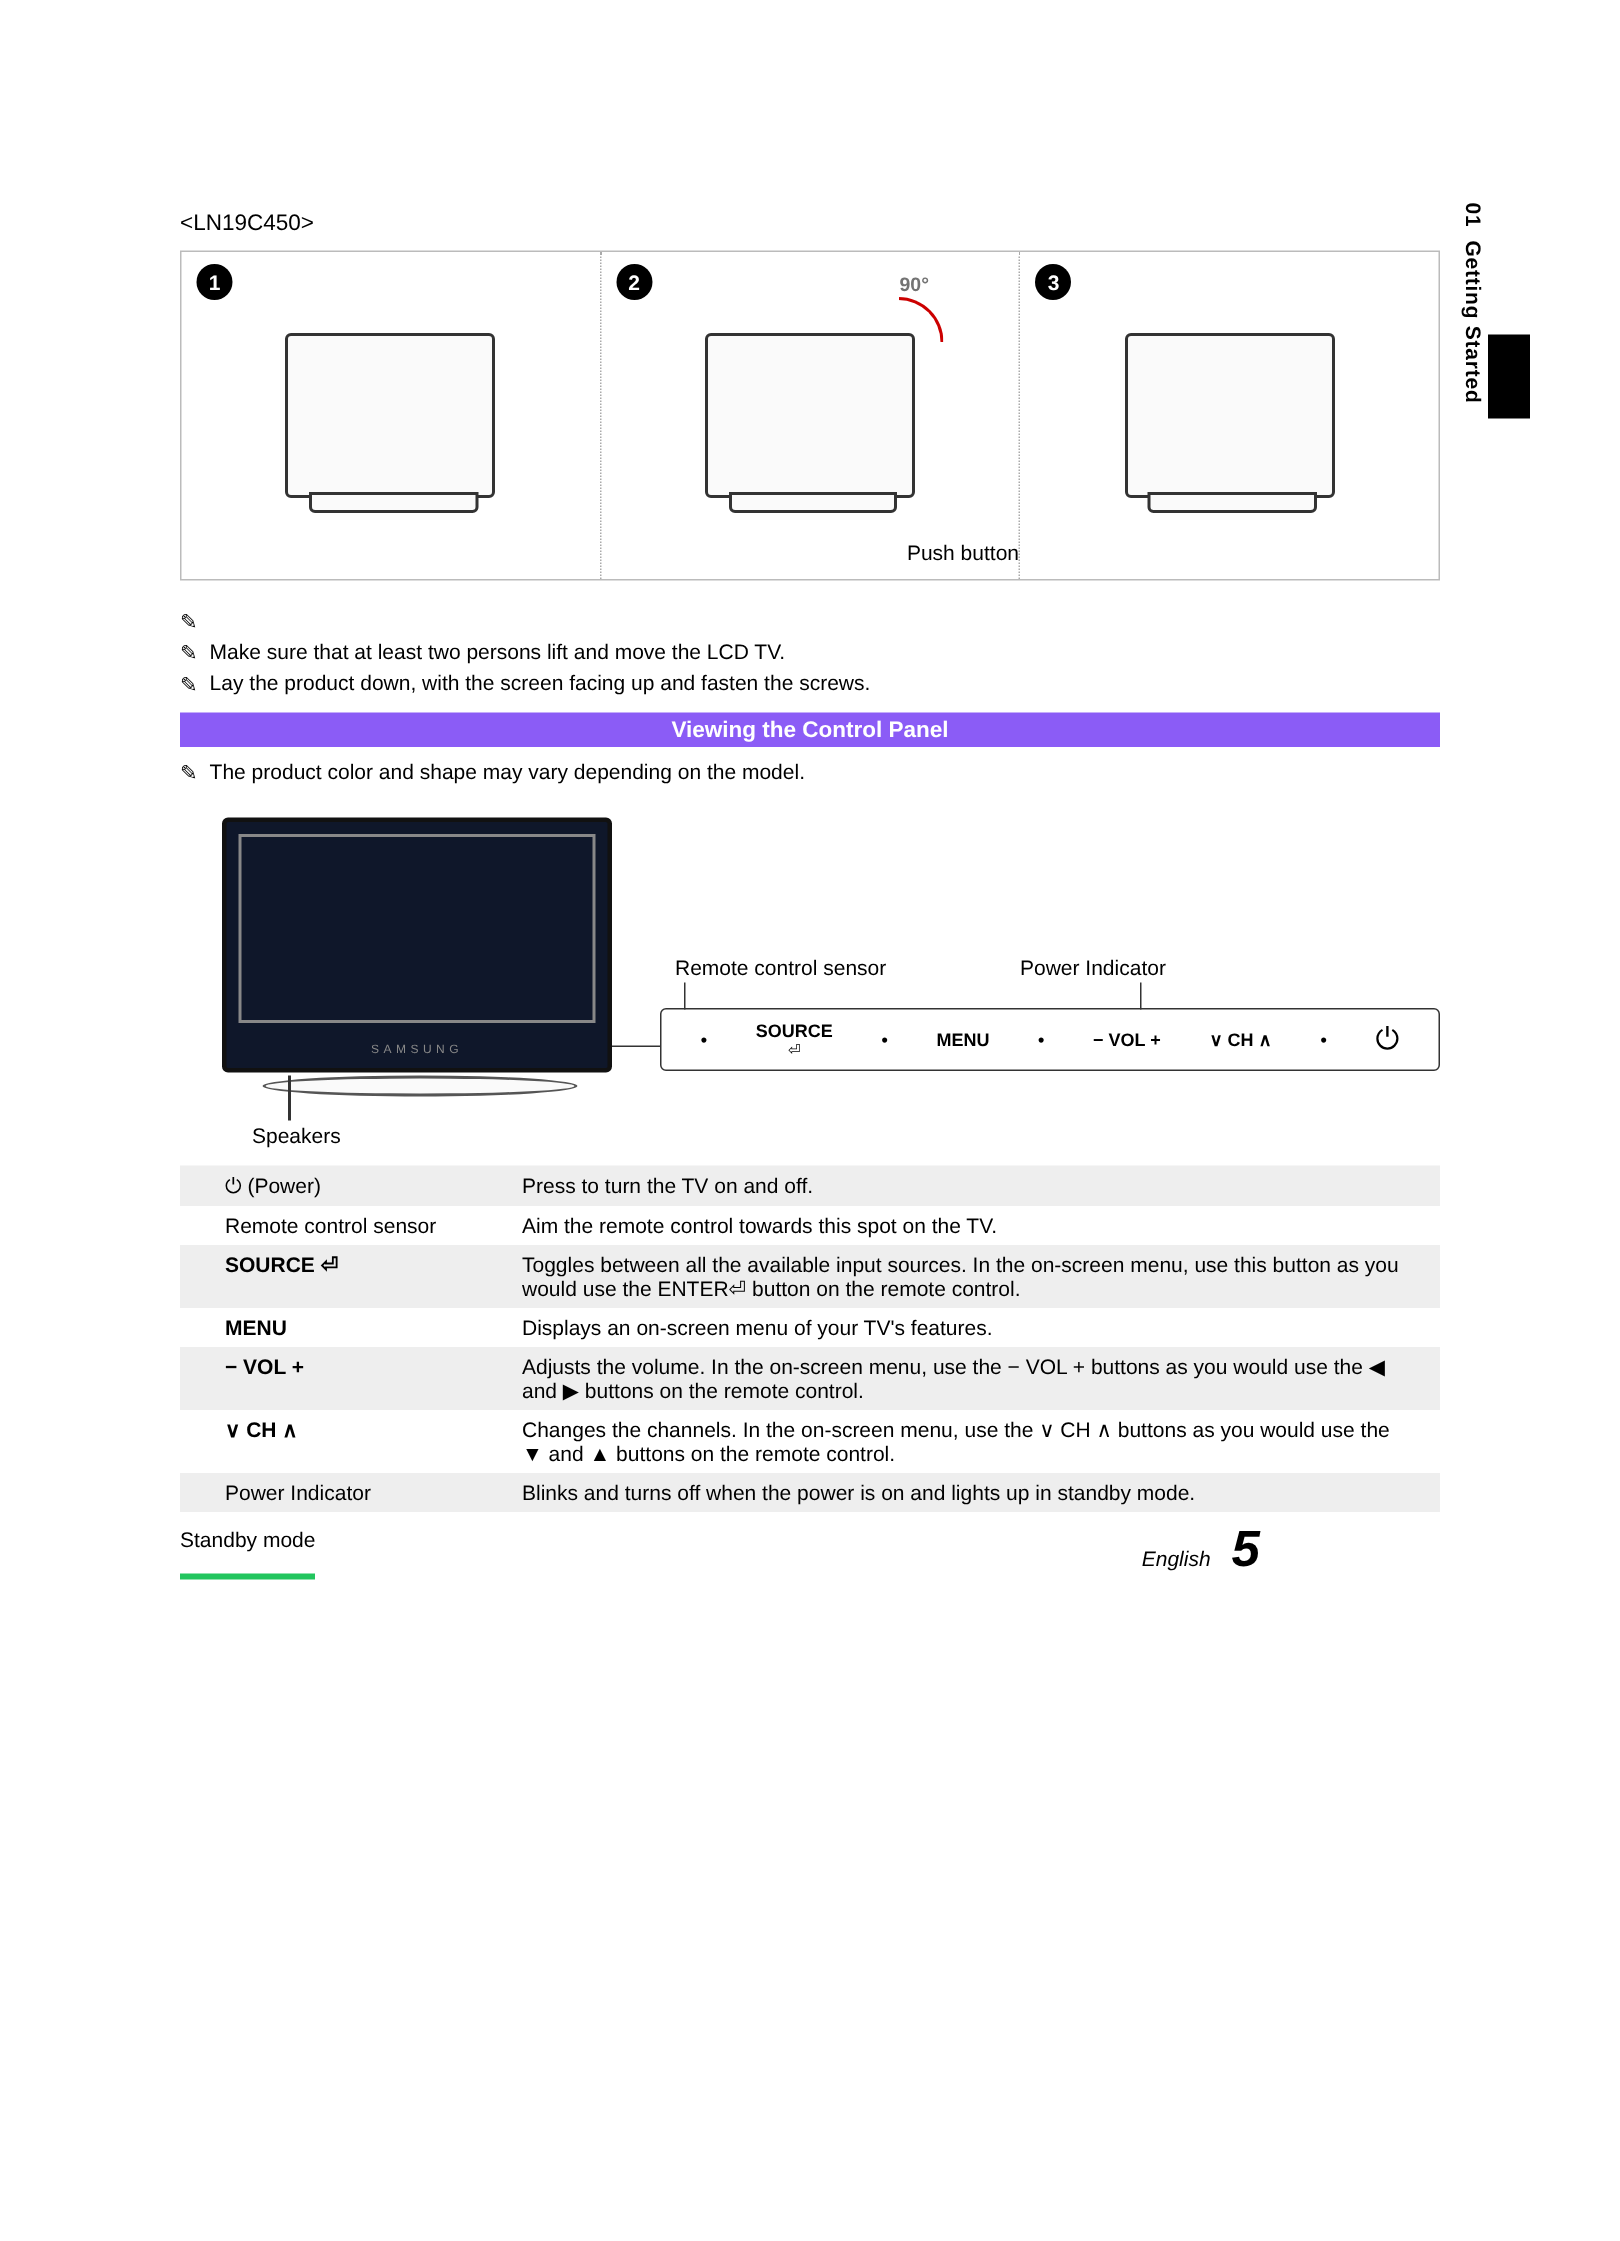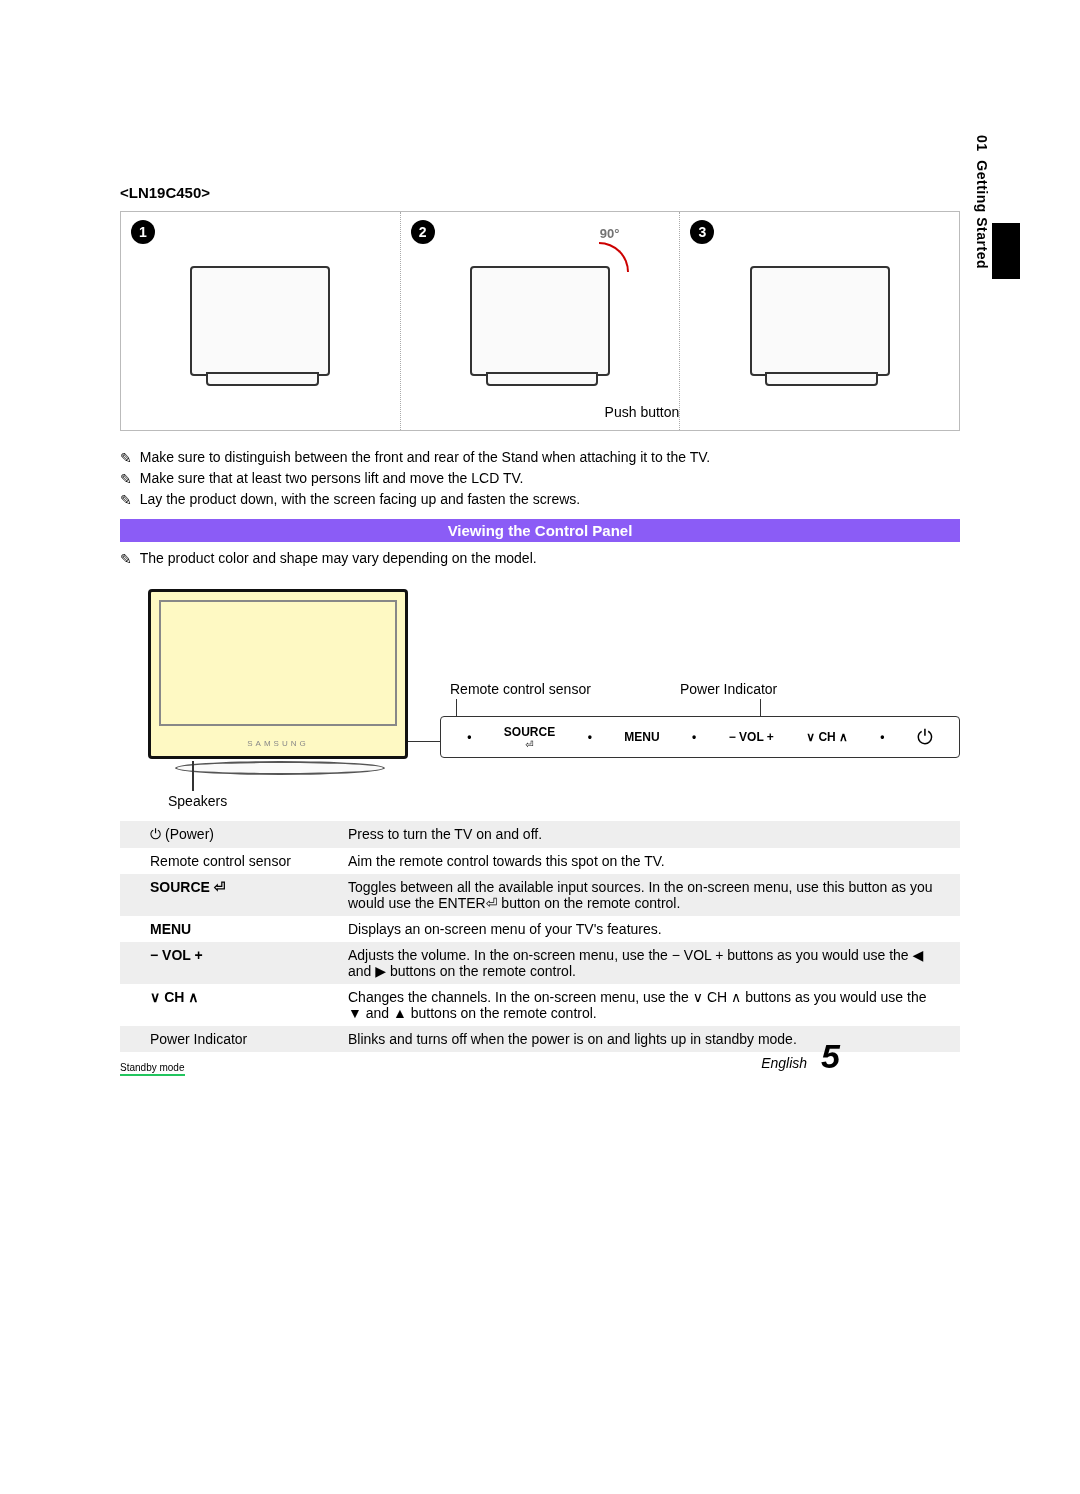--- a/index.html
+++ b/index.html
@@ -34,24 +34,23 @@
   .side-tab .label {
     position: absolute;
     right: 30px;
     top: 0;
     writing-mode: vertical-rl;
     font-weight: bold;
     font-size: 14px;
     letter-spacing: 0.5px;
   }
   .model {
-    font-weight: bold;
+    font-weight: normal;
     font-size: 15px;
     margin-bottom: 10px;
-    margin-top: 44px;
   }
   .diagram-row {
     border: 1px solid #bbb;
     display: flex;
     height: 220px;
     position: relative;
   }
   .diagram-cell {
     flex: 1;
     border-right: 1px dotted #aaa;
@@ -153,21 +152,21 @@
     height: 230px;
   }
   .tv-front {
     position: absolute;
     left: 28px;
     top: 8px;
     width: 260px;
     height: 170px;
     border: 3px solid #111;
     border-radius: 4px;
-    background: #fef9c3;
+    background: #0f172a;
   }
   .tv-front::before {
     content: '';
     position: absolute;
     top: 8px; left: 8px; right: 8px; bottom: 30px;
     border: 2px solid #888;
   }
   .tv-front .brand {
     position: absolute;
     bottom: 8px;
@@ -244,25 +243,25 @@
   .ctrl-table tr:nth-child(odd) td { background: #eee; }
   .ctrl-table td {
     padding: 5px 18px;
     vertical-align: top;
   }
   .ctrl-table td:first-child {
     width: 210px;
     padding-left: 30px;
   }
   .standby-hdr {
-    border-bottom: 2px solid #22c55e;
+    border-bottom: 4px solid #22c55e;
     display: inline-block;
-    font-size: 10px;
+    font-size: 14px;
     margin-top: 10px;
-    padding-bottom: 1px;
+    padding-bottom: 15px;
   }
   .standby-body {
     font-size: 14px;
     margin-top: 6px;
     line-height: 1.35;
   }
   .footer {
     position: absolute;
     bottom: 60px;
     right: 240px;
@@ -305,21 +304,20 @@
     </div>
     <div class="diagram-cell">
       <div class="step-badge">3</div>
       <div class="tv-sketch"></div>
     </div>
   </div>
 
   <div class="notes">
     <div class="note-line">
       <span class="note-icon">✎</span>
-      <span>Make sure to distinguish between the front and rear of the Stand when attaching it to the TV.</span>
     </div>
     <div class="note-line">
       <span class="note-icon">✎</span>
       <span>Make sure that at least two persons lift and move the LCD TV.</span>
     </div>
     <div class="note-line">
       <span class="note-icon">✎</span>
       <span>Lay the product down, with the screen facing up and fasten the screws.</span>
     </div>
   </div>

